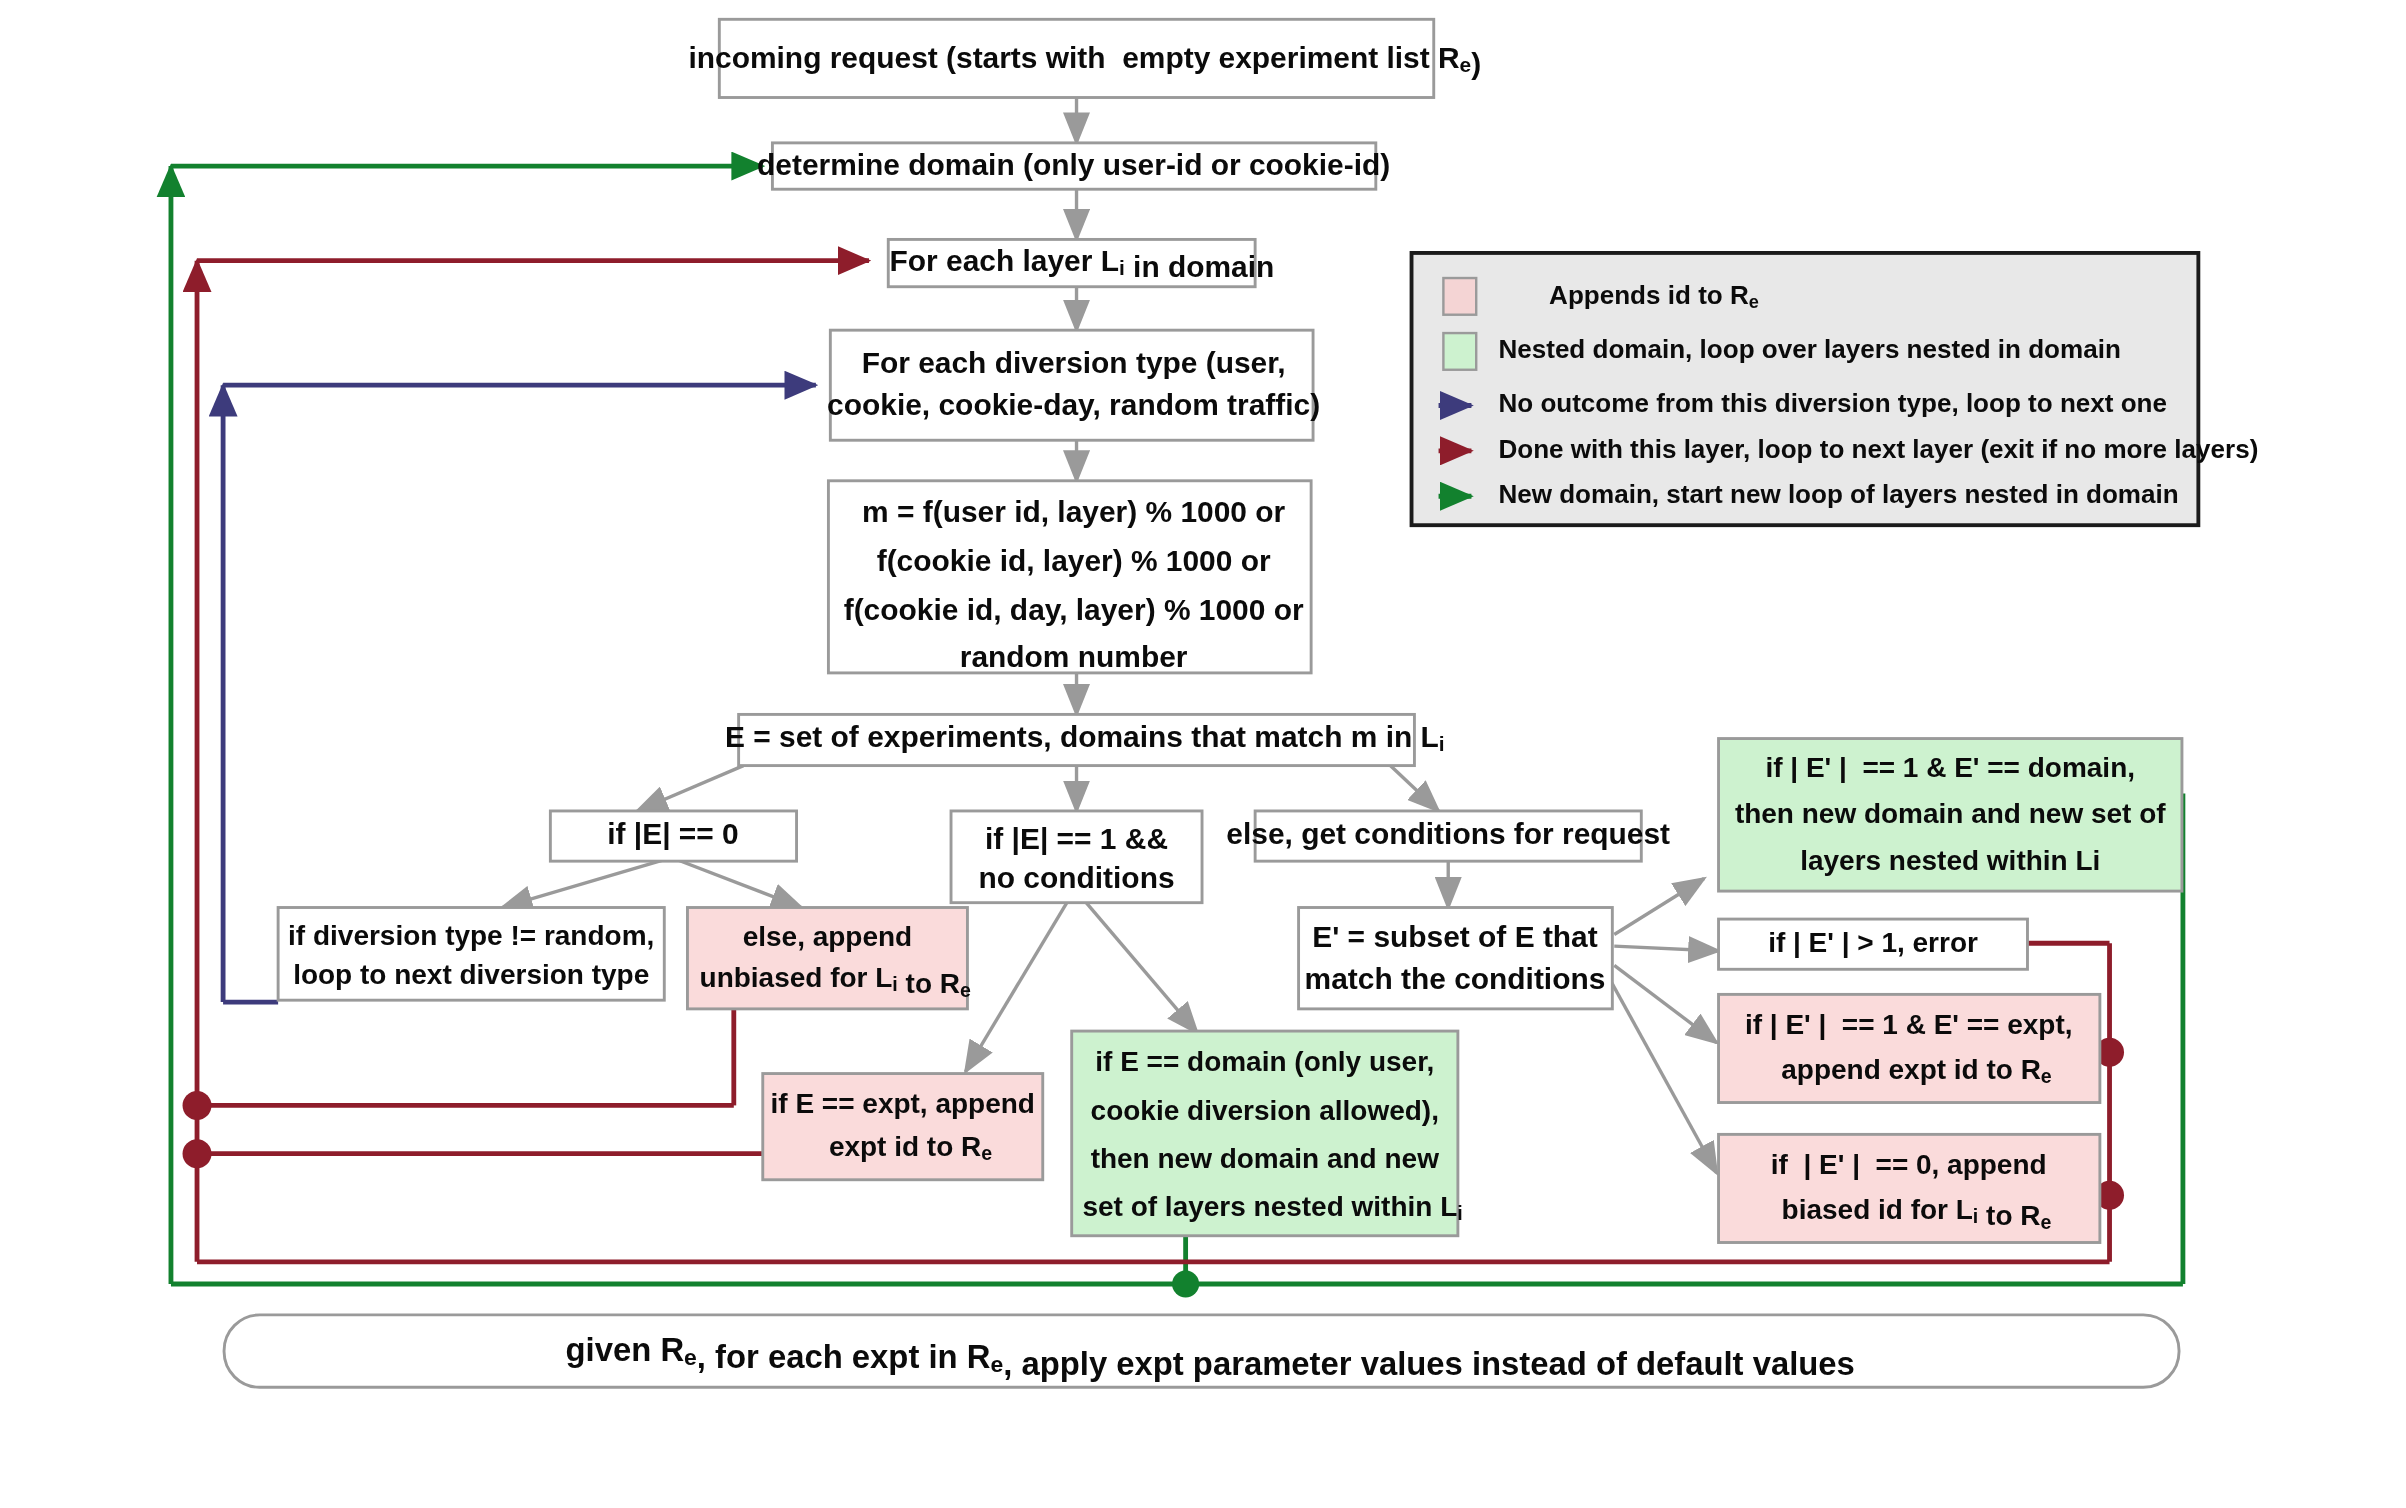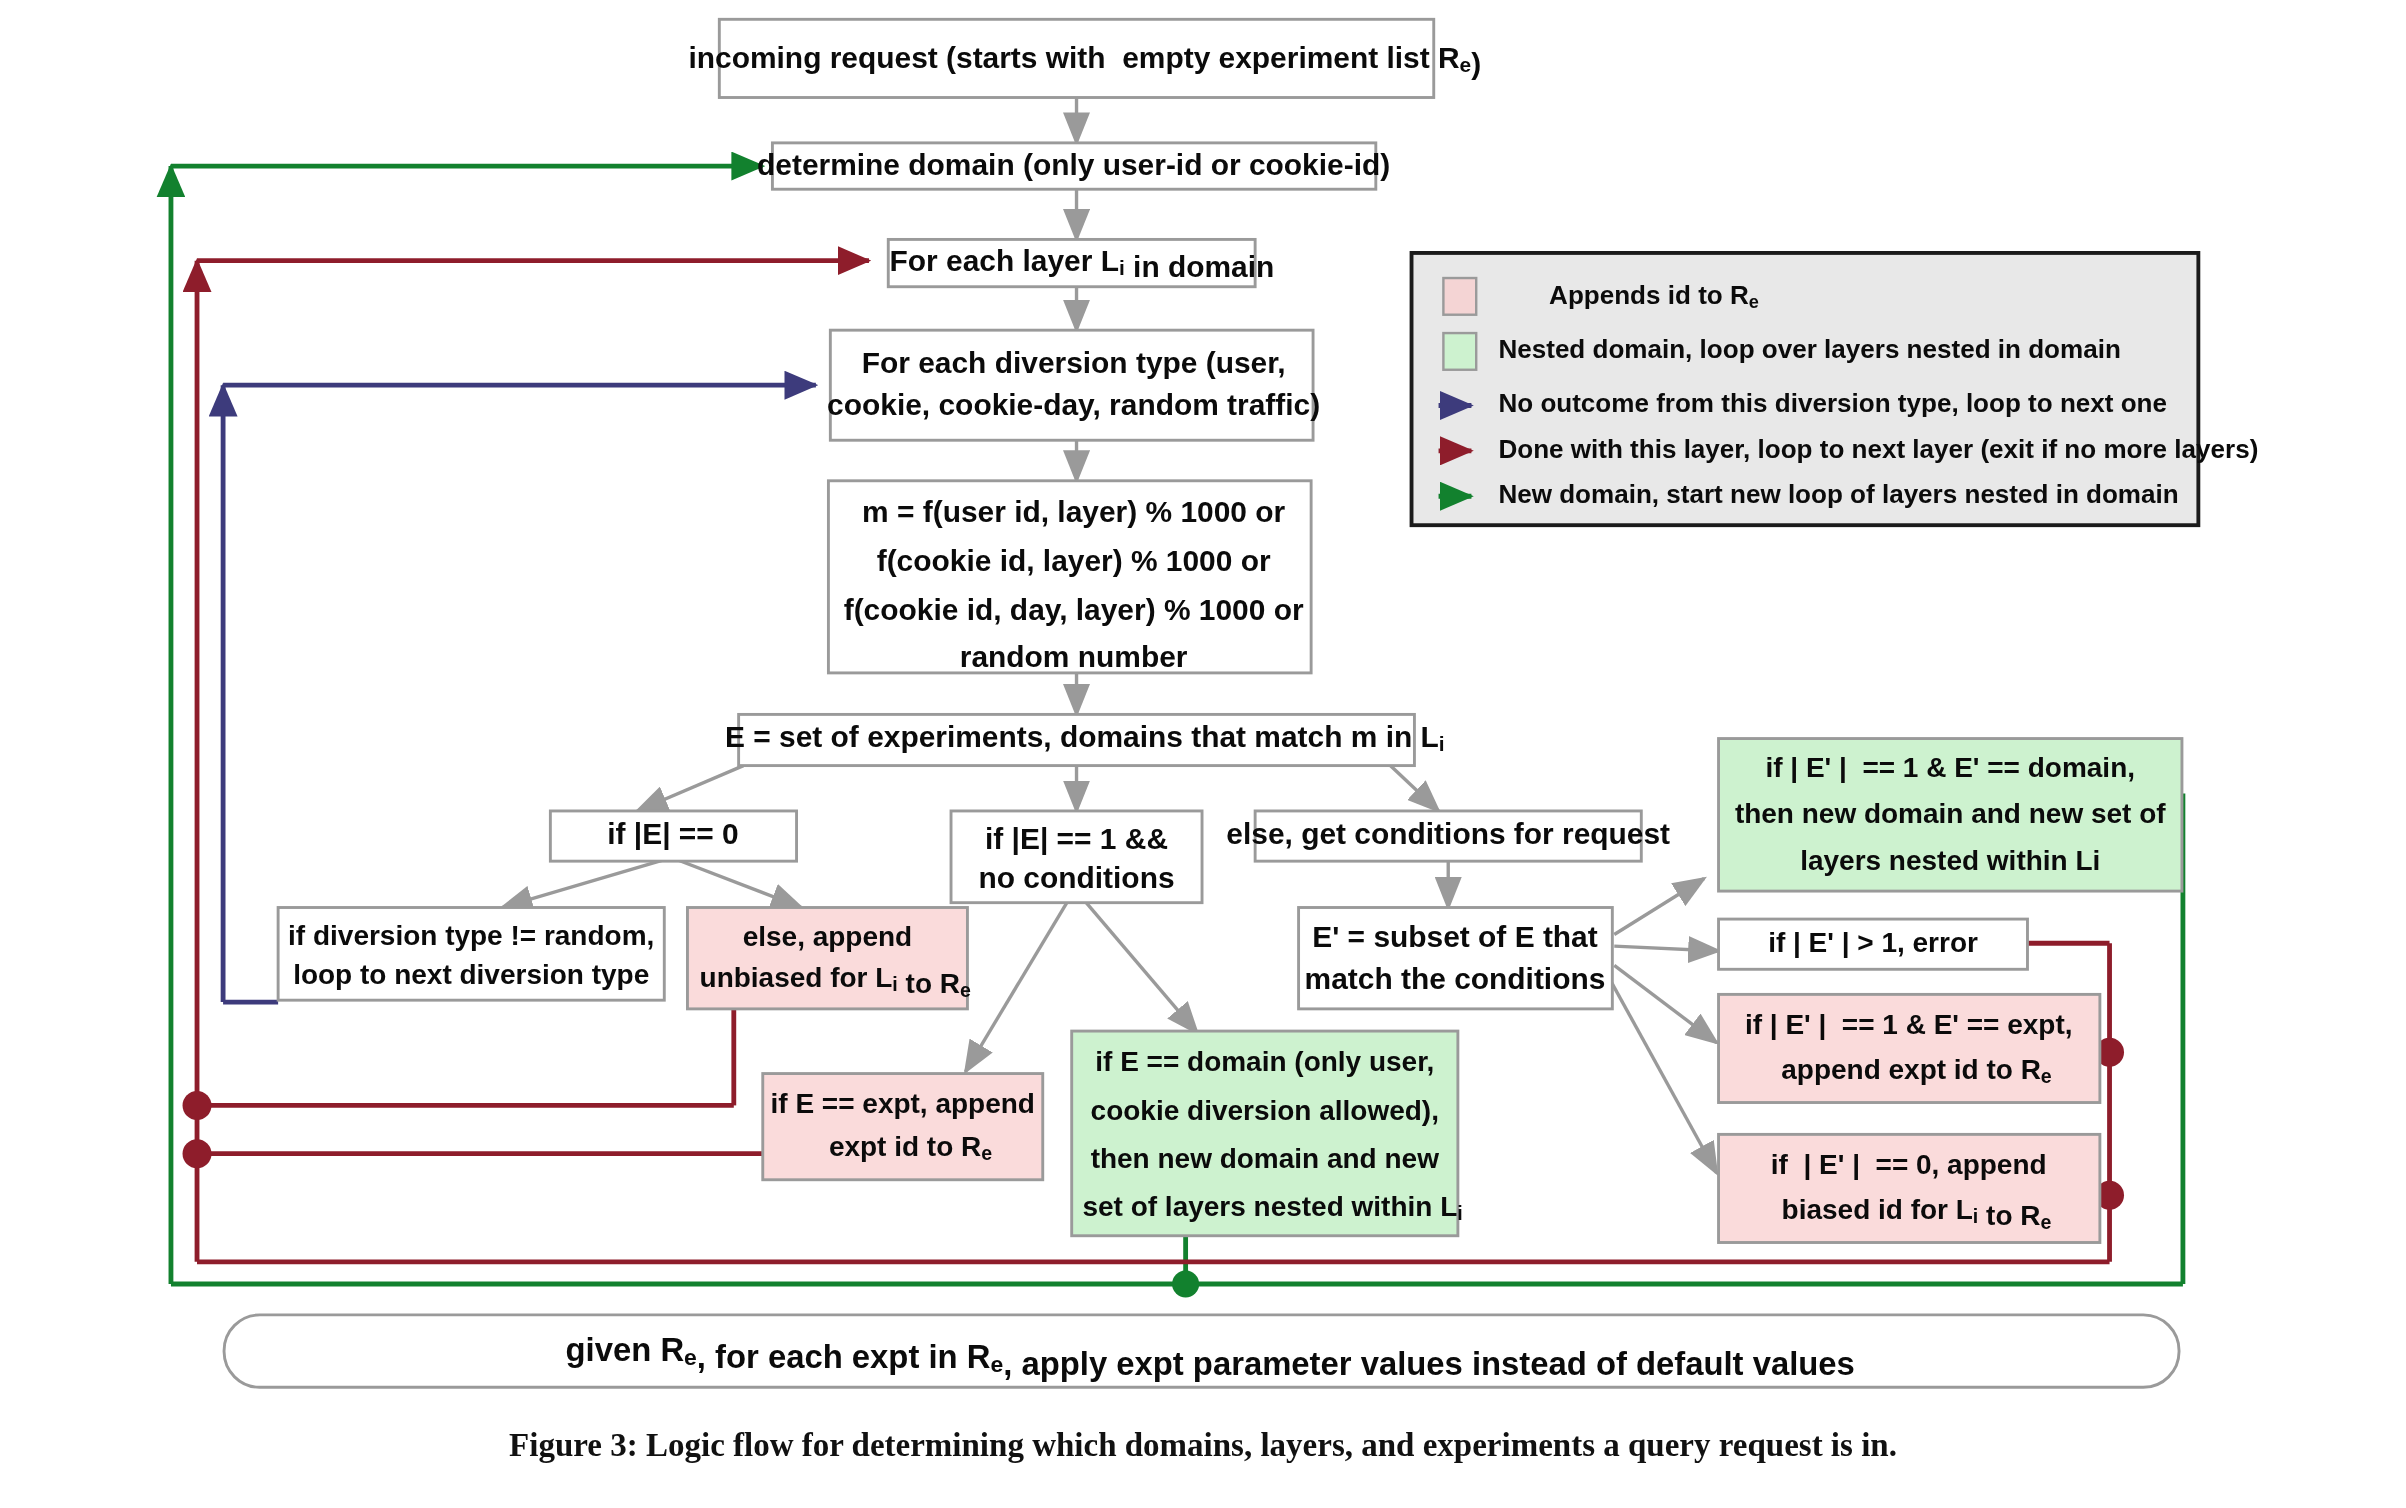--- a/index.html
+++ b/index.html
@@ -314,16 +314,15 @@
     <text class="legendtext" x="1552" y="467">Done with this layer, loop to next layer (exit if no more layers)</text>
 
     <g>
       <path class="greenline" d="M 1490 514 L 1524 514" marker-end="url(#ah-green)"></path>
     </g>
     <text class="legendtext" x="1552" y="514">New domain, start new loop of layers nested in domain</text>
   </g>
 
 </svg>
 
-<div class="caption">Figure 3: Logic flow for determining which domains, layers, and experiments a query request is in.</div>
 
 </div>
 
 
 </body></html>

